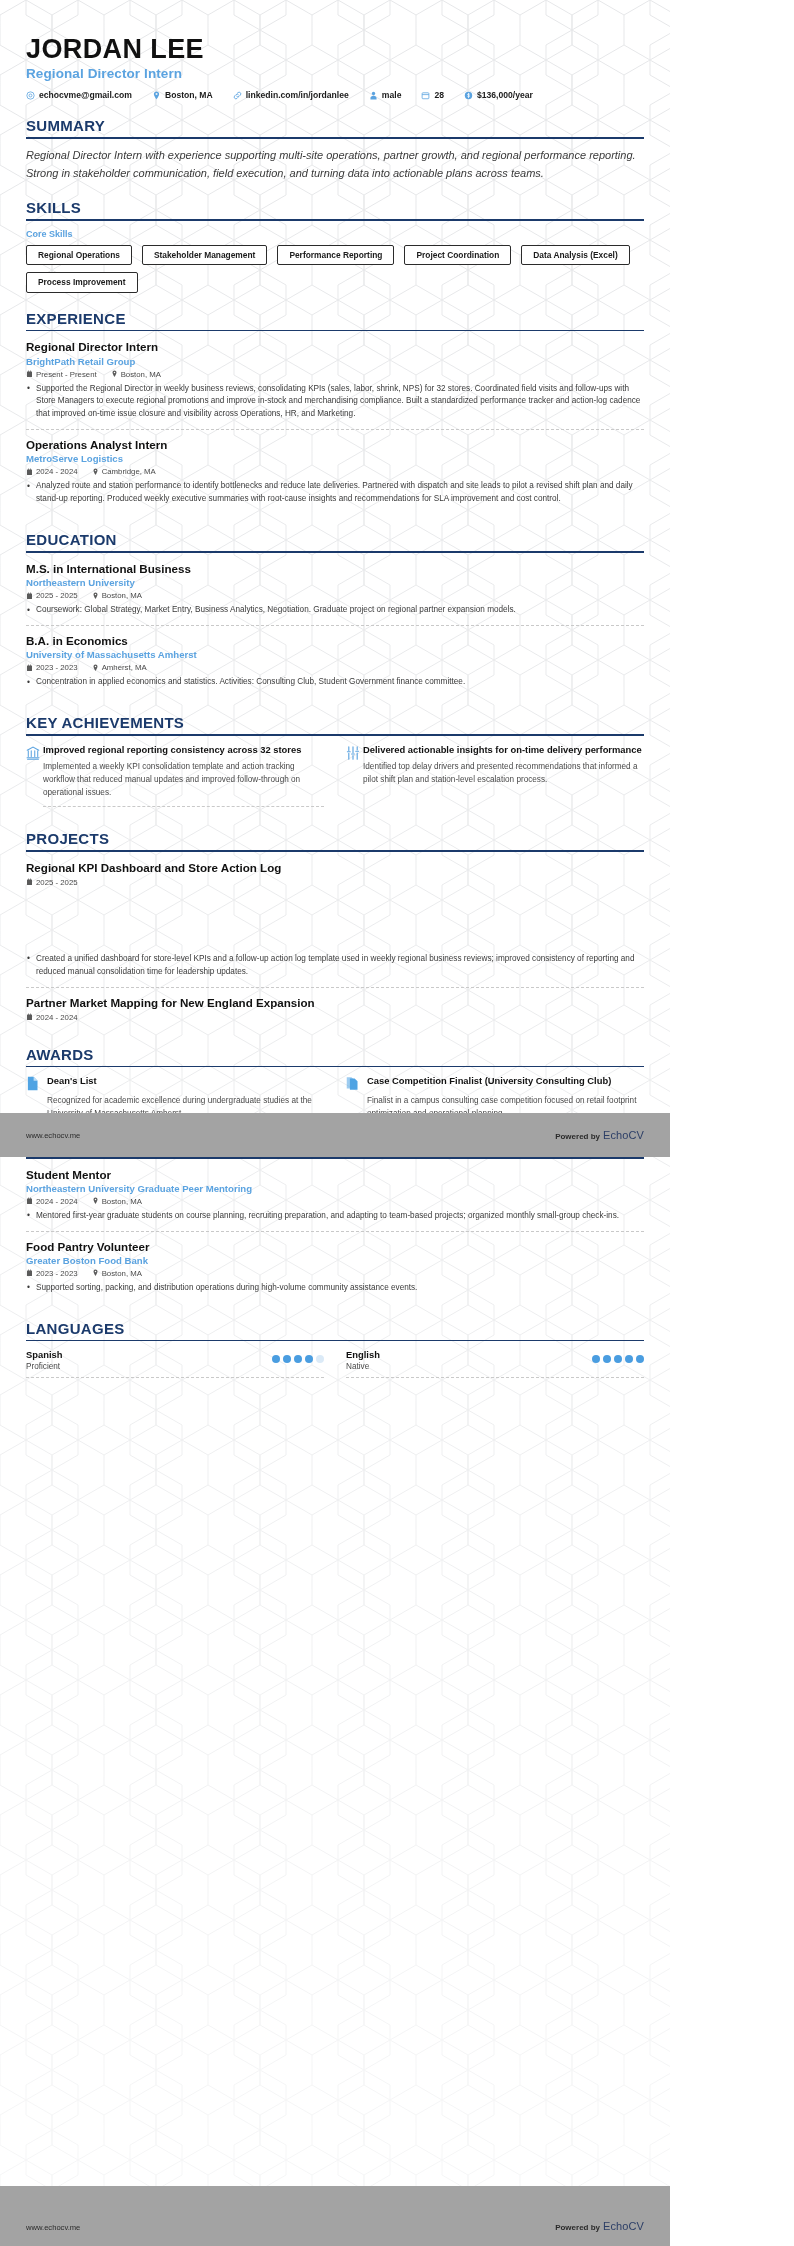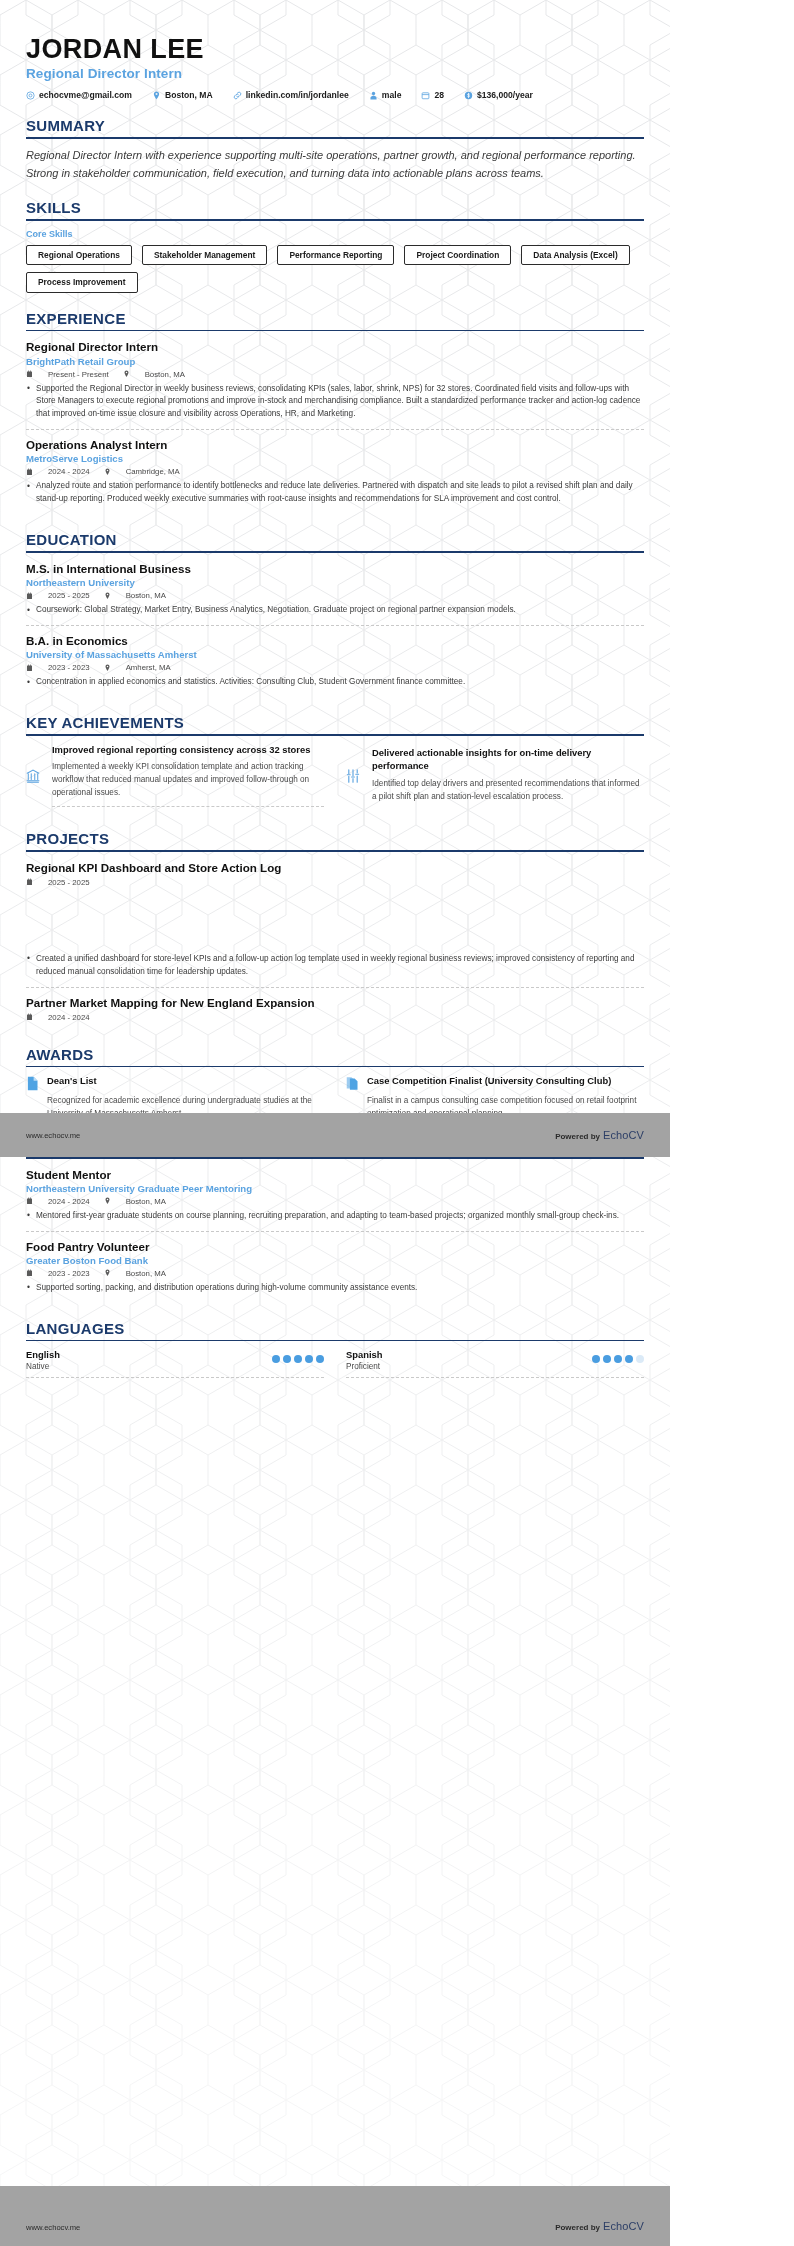--- a/index.html
+++ b/index.html
@@ -138,21 +138,21 @@
   }
   .entry-meta {
     display: flex;
     align-items: center;
     gap: 14px;
     margin-top: 3px;
   }
   .meta-item {
     display: flex;
     align-items: center;
-    gap: 15px;
+    gap: 3px;
     font-size: 7.8px;
     color: #4a4a4a;
   }
   .meta-item .mi { width: 7px; height: 8px; display:inline-flex; color: #5a5a5a; flex:none; }
   .meta-item .mi svg { width: 7px; height: 8px; display:block; }
 
   .bullets { margin-top: 4px; list-style: none; }
   .bullets li {
     position: relative;
     padding-left: 10px;
@@ -168,21 +168,21 @@
     color: #3a3a3a;
     font-size: 8.5px;
   }
 
   
   .two-col {
     display: grid;
     grid-template-columns: 1fr 1fr;
     column-gap: 22px;
   }
-  .ach-item { display: flex; gap: 12px; padding-bottom: 6px; align-items: center; }
+  .ach-item { display: flex; gap: 3px; padding-bottom: 6px; }
   .ach-icon { width: 14px; flex: none; color: #5ba3e0; padding-top: 1px; }
   .ach-icon svg { width: 14px; height: 16px; display: block; }
   .ach-title {
     font-size: 9.4px;
     font-weight: 800;
     color: #111111;
     line-height: 1.35;
   }
   .ach-desc {
     font-size: 8.2px;
@@ -688,43 +688,43 @@
       </div>
     </div>
 
     <div class="section">
       <div class="sec-title">LANGUAGES</div>
       <div class="sec-rule"></div>
       <div class="sec-body lang-grid">
 
         <div class="lang-item">
           <div>
+            <div class="lang-name">Spanish</div>
+            <div class="lang-level">Proficient</div>
+          </div>
+          <div class="dots">
+            <span class="dot on"></span>
+            <span class="dot on"></span>
+            <span class="dot on"></span>
+            <span class="dot on"></span>
+            <span class="dot"></span>
+          </div>
+        </div>
+
+        <div class="lang-item">
+          <div>
             <div class="lang-name">English</div>
             <div class="lang-level">Native</div>
           </div>
           <div class="dots">
             <span class="dot on"></span>
             <span class="dot on"></span>
             <span class="dot on"></span>
             <span class="dot on"></span>
             <span class="dot on"></span>
-          </div>
-        </div>
-
-        <div class="lang-item">
-          <div>
-            <div class="lang-name">Spanish</div>
-            <div class="lang-level">Proficient</div>
-          </div>
-          <div class="dots">
-            <span class="dot on"></span>
-            <span class="dot on"></span>
-            <span class="dot on"></span>
-            <span class="dot on"></span>
-            <span class="dot"></span>
           </div>
         </div>
 
       </div>
     </div>
 
   </div>
 
   <div class="page-break" id="page1-footer">
     <span class="footer-url">www.echocv.me</span>

